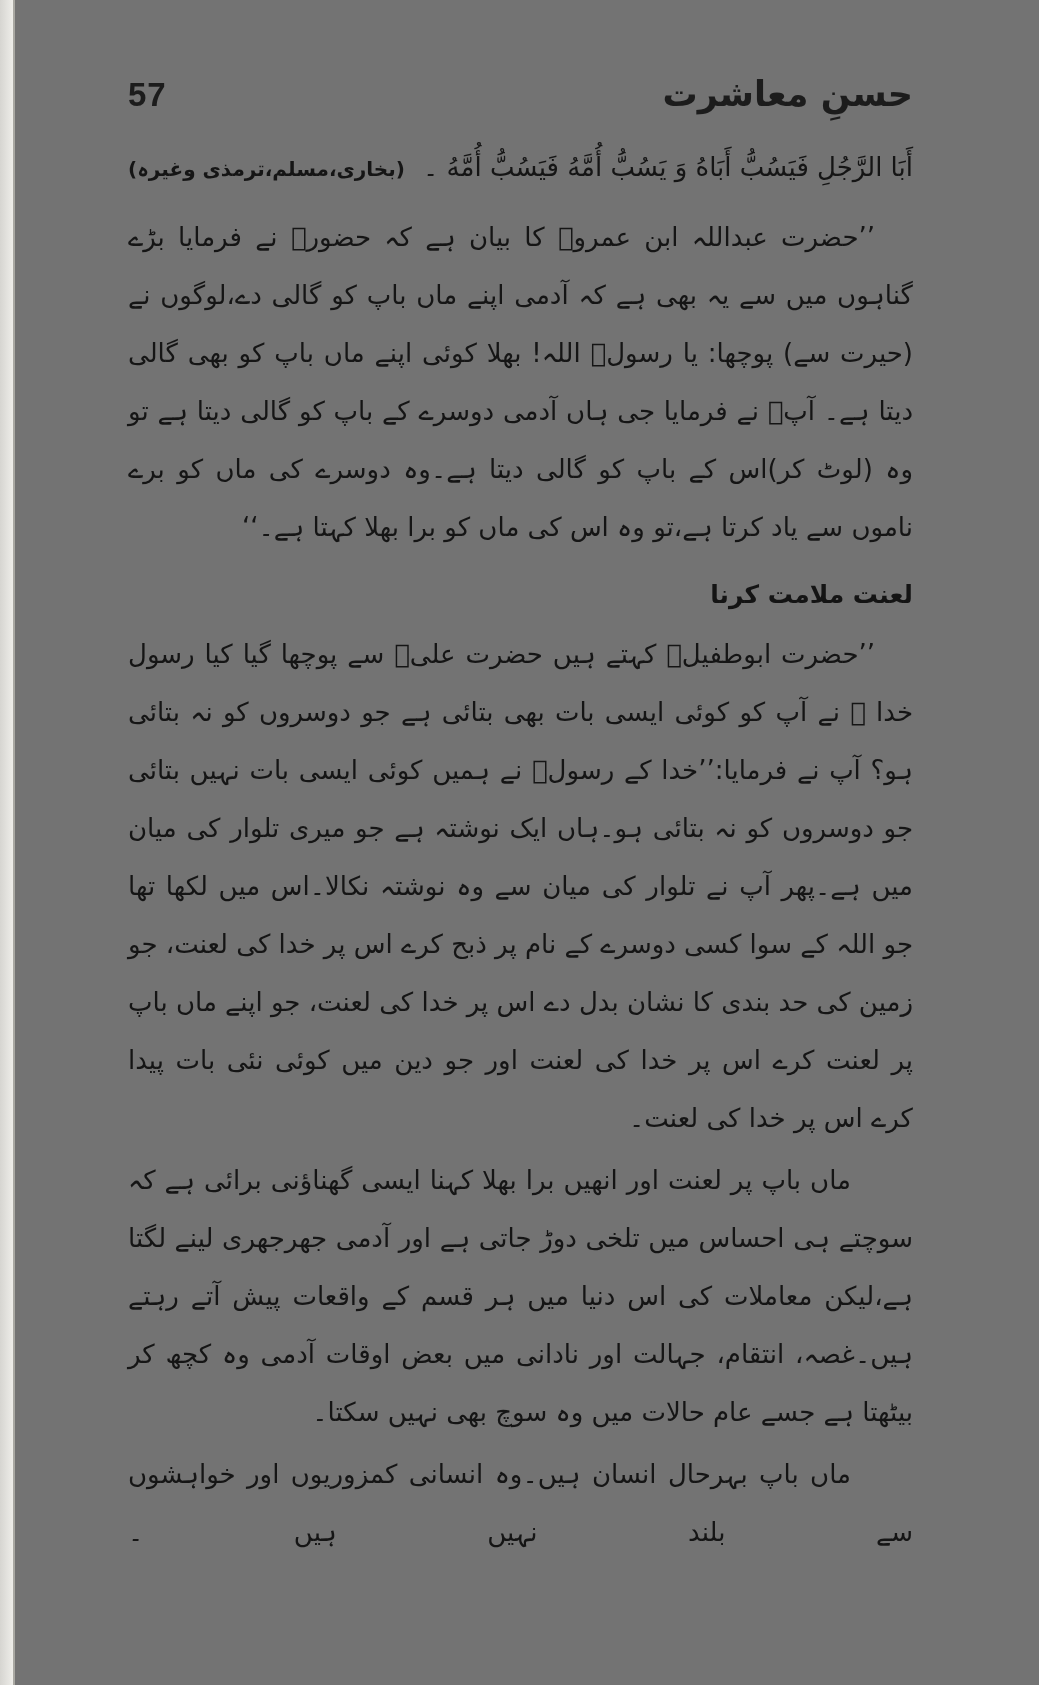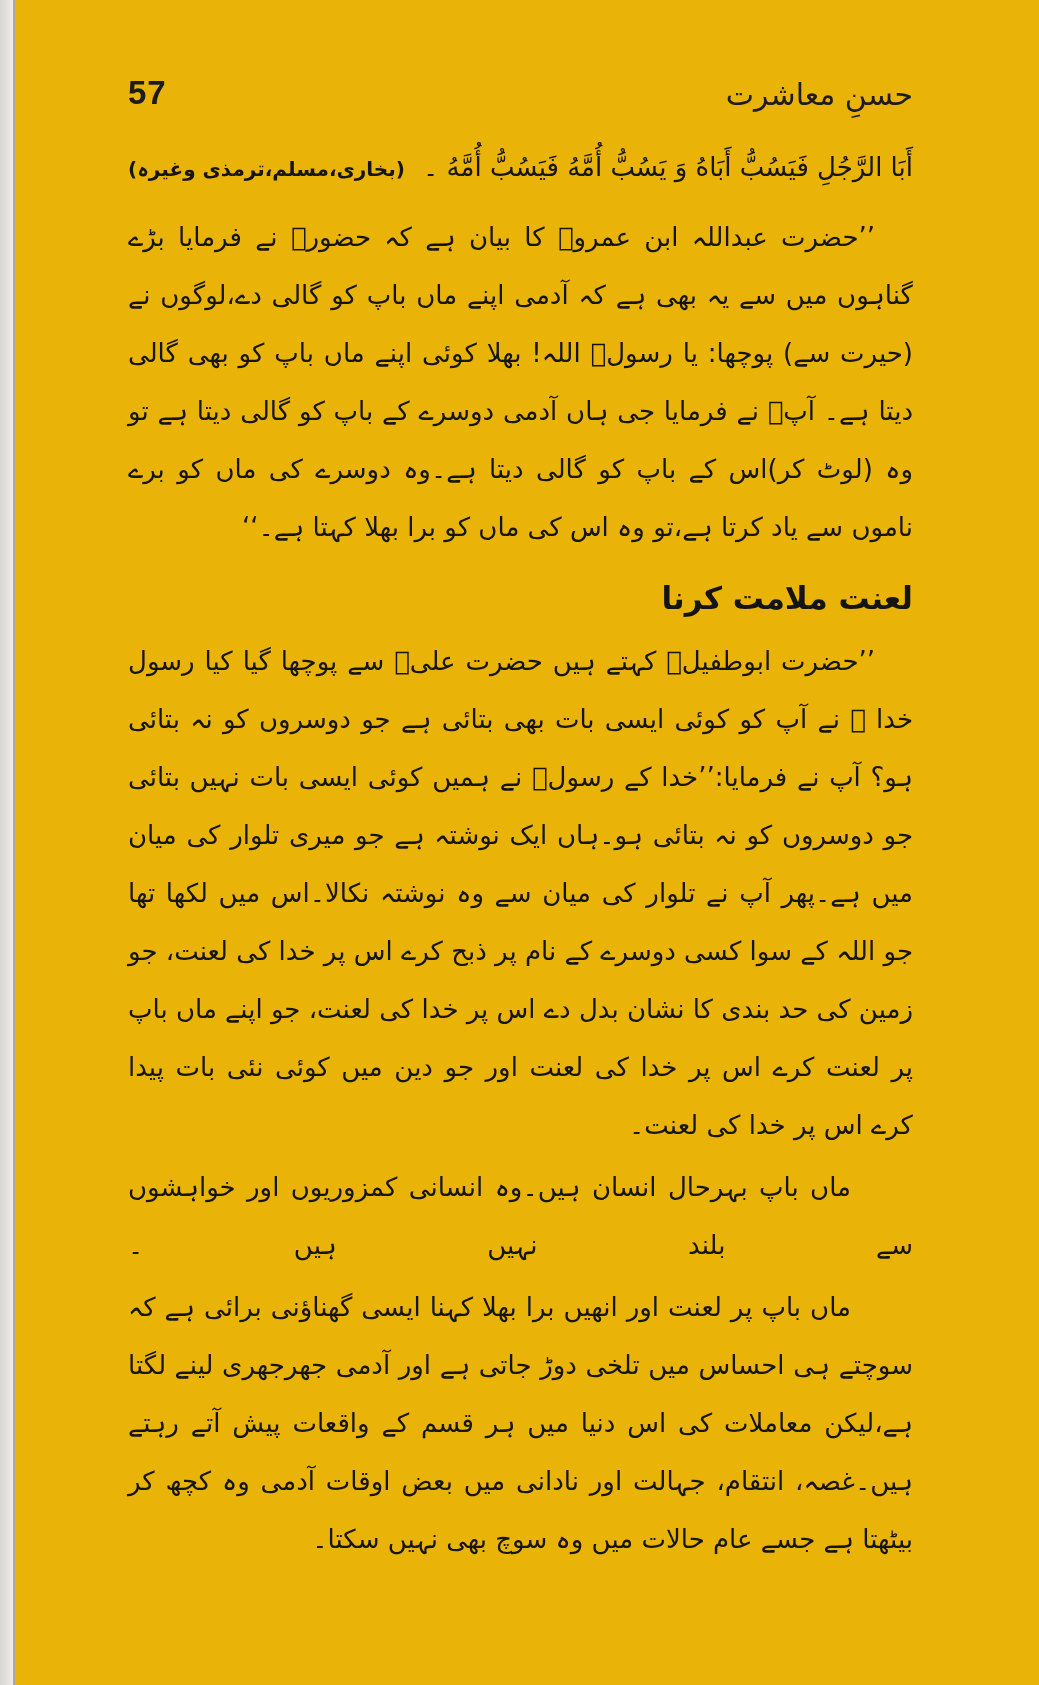--- a/index.html
+++ b/index.html
@@ -5,42 +5,42 @@
   html,body{margin:0;padding:0;}
   body{
     width:1039px;height:1685px;
     background:#f2f1ed;
     position:relative;
     font-family:"DejaVu Sans",sans-serif;
     overflow:hidden;
   }
   .page{
     position:absolute;inset:0;
-    background:#eab308;
+    background:#737373;
   }
   
   .left-band{
     position:absolute;left:0;top:0;bottom:0;width:13px;
     background:linear-gradient(to right,#d6d5d1,#eeede9);
   }
   .scan-line{
     position:absolute;left:13px;top:0;bottom:0;width:2px;
     background:#a9a8a2;
   }
   .page-header{
     position:absolute;top:74px;left:128px;right:126px;
     display:flex;justify-content:space-between;align-items:flex-end;
   }
   .page-number{
     font-family:"Liberation Sans",sans-serif;
     font-weight:bold;font-size:33px;color:#1c1c1c;letter-spacing:1px;
   }
   .book-title{
     direction:rtl;
-    font-size:30px;font-weight:normal;color:#1c1c1c;
+    font-size:35px;font-weight:bold;color:#1c1c1c;
   }
   .content{
     position:absolute;top:142px;left:128px;right:126px;
     direction:rtl;
     color:#151515;
     text-align:justify;
   }
   .hadith-line{
     display:flex;justify-content:space-between;align-items:baseline;
     direction:rtl;white-space:nowrap;
@@ -53,21 +53,21 @@
     font-size:20px;font-weight:bold;line-height:50px;
   }
   .para{
     font-size:26px;line-height:58px;
     margin:0 0 4px 0;
   }
   .indent-sm{text-indent:38px;}
   .indent-md{text-indent:62px;}
   .stretch{text-align-last:justify;}
   .section-heading{
-    font-size:31px;font-weight:bold;color:#141414;
+    font-size:25px;font-weight:bold;color:#141414;
     margin:24px 0 16px 0;
     text-align:right;
   }
 </style>
 </head>
 <body>
 
 <div class="page">
 
   <div class="left-band"></div>
@@ -85,19 +85,19 @@
       <span class="hadith-ref">(بخاری،مسلم،ترمذی وغیرہ)</span>
     </div>
 
     <p class="para indent-sm">’’حضرت عبداللہ ابن عمروؓ کا بیان ہے کہ حضورﷺ نے فرمایا بڑے گناہوں میں سے یہ بھی ہے کہ آدمی اپنے ماں باپ کو گالی دے،لوگوں نے (حیرت سے) پوچھا: یا رسولؐ اللہ! بھلا کوئی اپنے ماں باپ کو بھی گالی دیتا ہے۔ آپؐ نے فرمایا جی ہاں آدمی دوسرے کے باپ کو گالی دیتا ہے تو وہ (لوٹ کر)اس کے باپ کو گالی دیتا ہے۔وہ دوسرے کی ماں کو برے ناموں سے یاد کرتا ہے،تو وہ اس کی ماں کو برا بھلا کہتا ہے۔‘‘</p>
 
 
     <h2 class="section-heading">لعنت ملامت کرنا</h2>
 
     <p class="para indent-sm">’’حضرت ابوطفیلؓ کہتے ہیں حضرت علیؓ سے پوچھا گیا کیا رسول خدا ﷺ نے آپ کو کوئی ایسی بات بھی بتائی ہے جو دوسروں کو نہ بتائی ہو؟ آپ نے فرمایا:’’خدا کے رسولؐ نے ہمیں کوئی ایسی بات نہیں بتائی جو دوسروں کو نہ بتائی ہو۔ہاں ایک نوشتہ ہے جو میری تلوار کی میان میں ہے۔پھر آپ نے تلوار کی میان سے وہ نوشتہ نکالا۔اس میں لکھا تھا جو اللہ کے سوا کسی دوسرے کے نام پر ذبح کرے اس پر خدا کی لعنت، جو زمین کی حد بندی کا نشان بدل دے اس پر خدا کی لعنت، جو اپنے ماں باپ پر لعنت کرے اس پر خدا کی لعنت اور جو دین میں کوئی نئی بات پیدا کرے اس پر خدا کی لعنت۔</p>
 
+    <p class="para indent-md">ماں باپ پر لعنت اور انھیں برا بھلا کہنا ایسی گھناؤنی برائی ہے کہ سوچتے ہی احساس میں تلخی دوڑ جاتی ہے اور آدمی جھرجھری لینے لگتا ہے،لیکن معاملات کی اس دنیا میں ہر قسم کے واقعات پیش آتے رہتے ہیں۔غصہ، انتقام، جہالت اور نادانی میں بعض اوقات آدمی وہ کچھ کر بیٹھتا ہے جسے عام حالات میں وہ سوچ بھی نہیں سکتا۔</p>
+
     <p class="para indent-md stretch">ماں باپ بہرحال انسان ہیں۔وہ انسانی کمزوریوں اور خواہشوں سے بلند نہیں ہیں ۔</p>
-
-    <p class="para indent-md">ماں باپ پر لعنت اور انھیں برا بھلا کہنا ایسی گھناؤنی برائی ہے کہ سوچتے ہی احساس میں تلخی دوڑ جاتی ہے اور آدمی جھرجھری لینے لگتا ہے،لیکن معاملات کی اس دنیا میں ہر قسم کے واقعات پیش آتے رہتے ہیں۔غصہ، انتقام، جہالت اور نادانی میں بعض اوقات آدمی وہ کچھ کر بیٹھتا ہے جسے عام حالات میں وہ سوچ بھی نہیں سکتا۔</p>
 
   </main>
 
 </div>
 
 </body></html>

